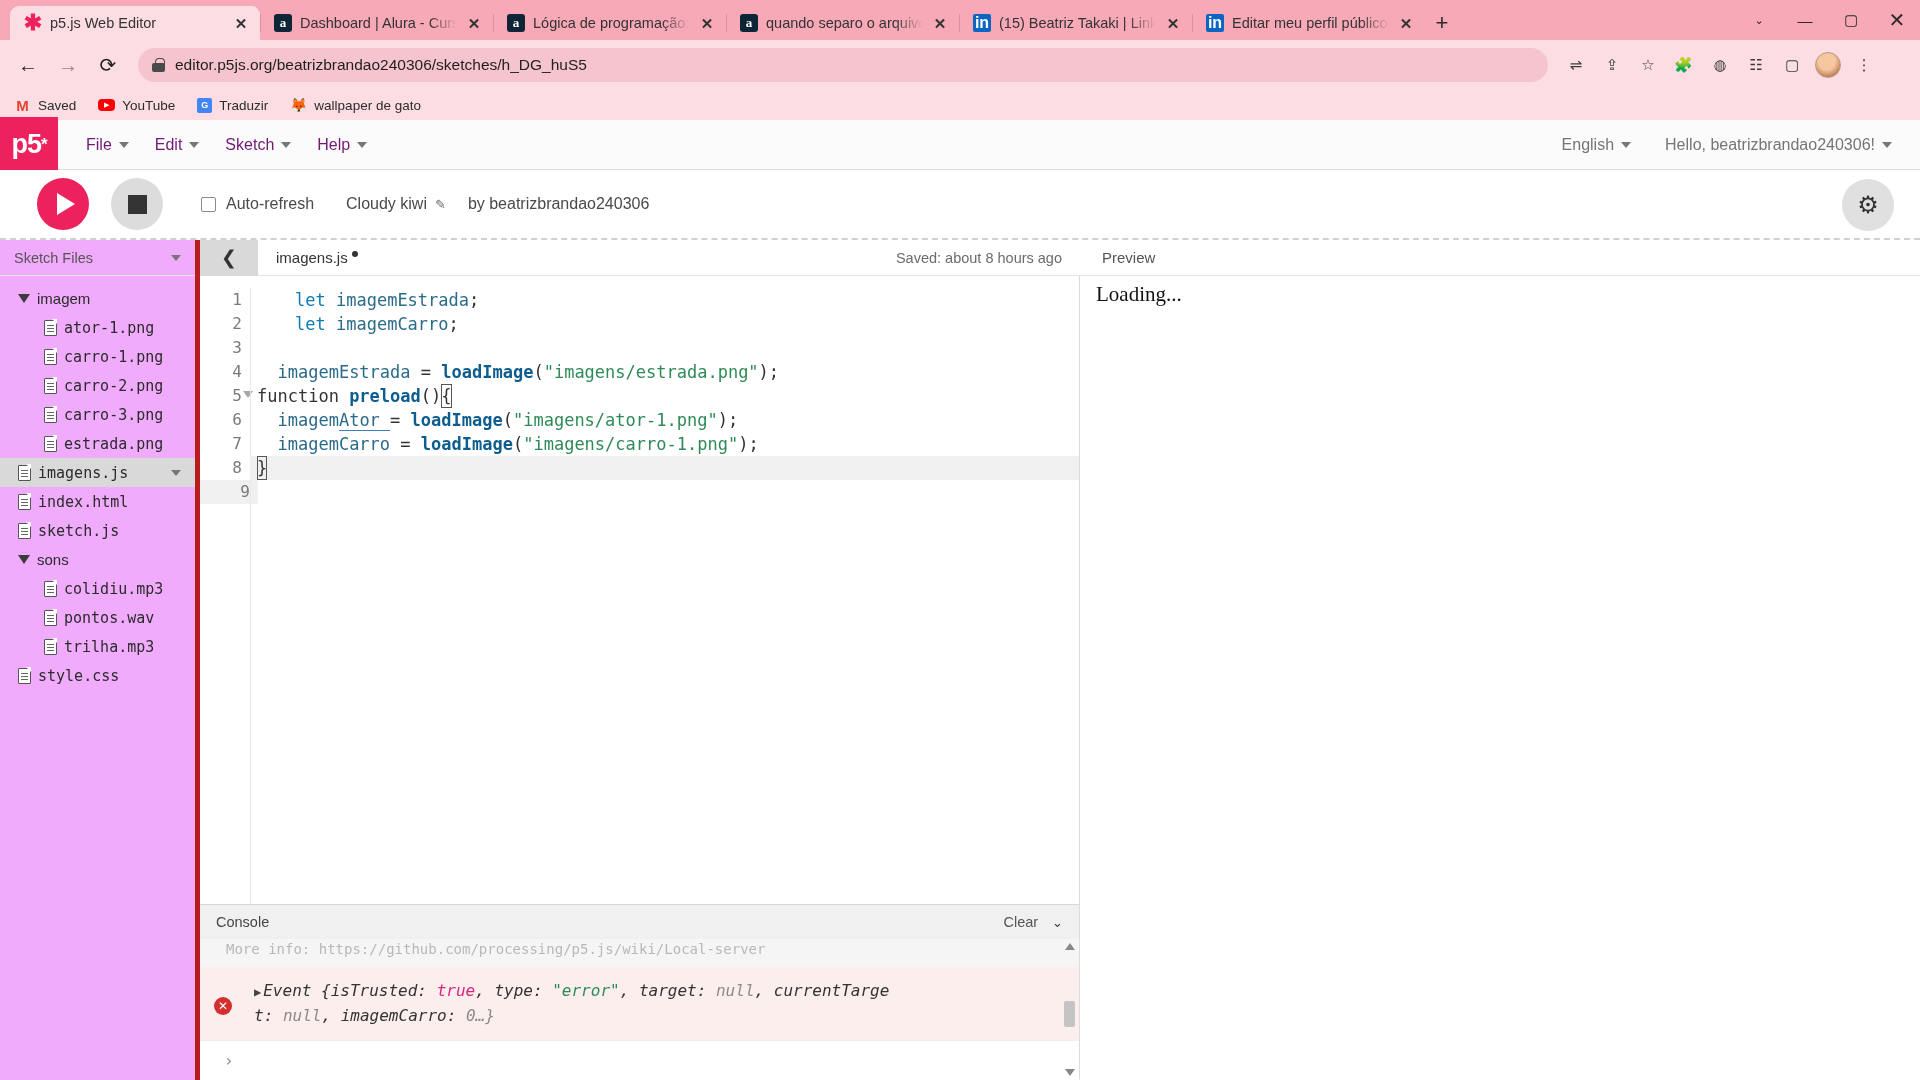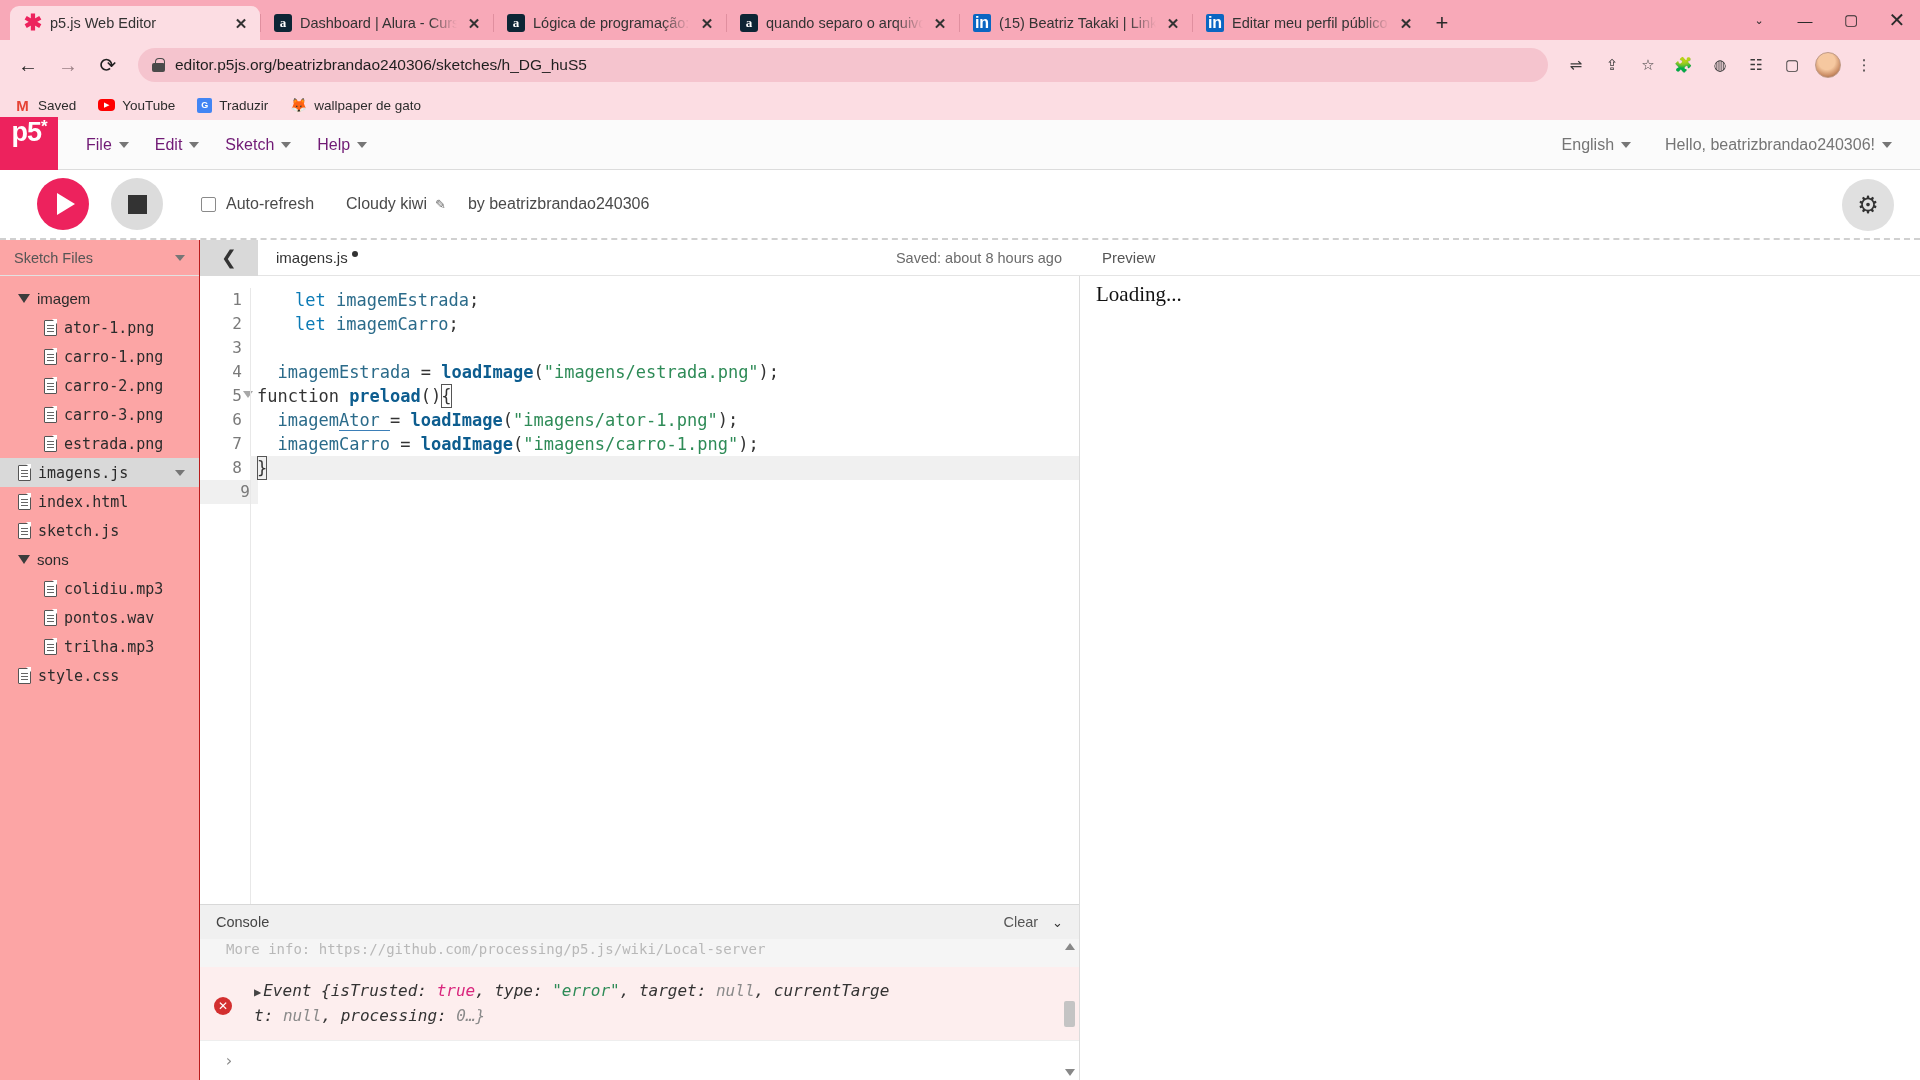--- a/index.html
+++ b/index.html
@@ -110,21 +110,21 @@
 
   
   .p5app { flex: 1 1 auto; display: flex; flex-direction: column; background: #fff; min-height: 0; }
 
   .p5nav {
     height: 50px; background: #fbfbfb; border-bottom: 1px solid #dcdcdc;
     display: flex; align-items: center; flex: 0 0 50px;
   }
   .p5logo {
     width: 58px; height: 55px; background: #ed225d; color: #fff;
-    display: flex; justify-content: center;
+    display: flex; align-items: center; justify-content: center;
     font-size: 27px; font-weight: 700; font-family: "Liberation Sans", sans-serif;
     letter-spacing: -1px;
   }
   .p5logo .star { font-size: 17px; vertical-align: super; }
   .p5menu { display: flex; align-items: center; gap: 26px; margin-left: 28px; }
   .p5menu-item { font-size: 16px; color: #701a75; display: flex; align-items: center; gap: 7px; }
   .caret { width: 0; height: 0; border-left: 5px solid transparent; border-right: 5px solid transparent;
            border-top: 6px solid #767676; display: inline-block; }
   .p5nav-right { margin-left: auto; display: flex; align-items: center; gap: 34px; padding-right: 28px; }
   .p5nav-right .p5menu-item { font-size: 16px; color: #757575; }
@@ -156,21 +156,21 @@
   .gearbtn {
     position: absolute; right: 26px; top: 9px;
     width: 52px; height: 52px; border-radius: 50%; background: #e0e0e0;
     display: flex; align-items: center; justify-content: center;
     font-size: 24px; color: #333;
   }
 
   .workspace { flex: 1 1 auto; display: flex; min-height: 0; }
 
   
-  .sidebar { width: 200px; flex: 0 0 200px; background: #fca5a5; border-right: 1px solid #b91c1c;
+  .sidebar { width: 200px; flex: 0 0 200px; background: #f0abfc; border-right: 5px solid #b91c1c;
              display: flex; flex-direction: column; }
   .sidebar-head {
     height: 36px; display: flex; align-items: center; padding: 0 14px;
     border-bottom: 1px solid #e2e2e2; font-size: 14.5px; color: #555;
   }
   .sidebar-head .caret { margin-left: auto; }
   .filetree { padding: 8px 0; font-size: 14.5px; color: #333; font-family: "DejaVu Sans Mono", monospace; }
   .frow { display: flex; align-items: center; height: 29px; padding-left: 18px; gap: 7px; }
   .frow.selected { background: #d9d9d9; }
   .frow.indent { padding-left: 44px; }
@@ -534,21 +534,21 @@
             <div class="console-panel">
               <div class="console-head">
                 <span>Console</span>
                 <span class="clear">Clear</span>
                 <span class="chev">⌄</span>
               </div>
               <div class="console-body">
                 <div class="cons-faded">More info: https://github.com/processing/p5.js/wiki/Local-server</div>
                 <div class="cons-error">
                   <span class="err-badge">✕</span>
-                  <div class="err-text"><span class="disc">▶</span><span>Event {isTrusted: </span><span class="e-true">true</span><span>, type: </span><span class="e-str">"error"</span><span>, target: </span><span class="e-null">null</span><span>, currentTarge<br>t: </span><span class="e-null">null</span><span>, processing: </span><span class="e-null">0…}</span></div>
+                  <div class="err-text"><span class="disc">▶</span><span>Event {isTrusted: </span><span class="e-true">true</span><span>, type: </span><span class="e-str">"error"</span><span>, target: </span><span class="e-null">null</span><span>, currentTarge<br>t: </span><span class="e-null">null</span><span>, imagemCarro: </span><span class="e-null">0…}</span></div>
                 </div>
                 <div class="cons-prompt">›</div>
                 <div class="cons-scroll">
                   <span class="cs-up"></span>
                   <span class="cs-thumb"></span>
                   <span class="cs-dn"></span>
                 </div>
               </div>
             </div>
           </div>

